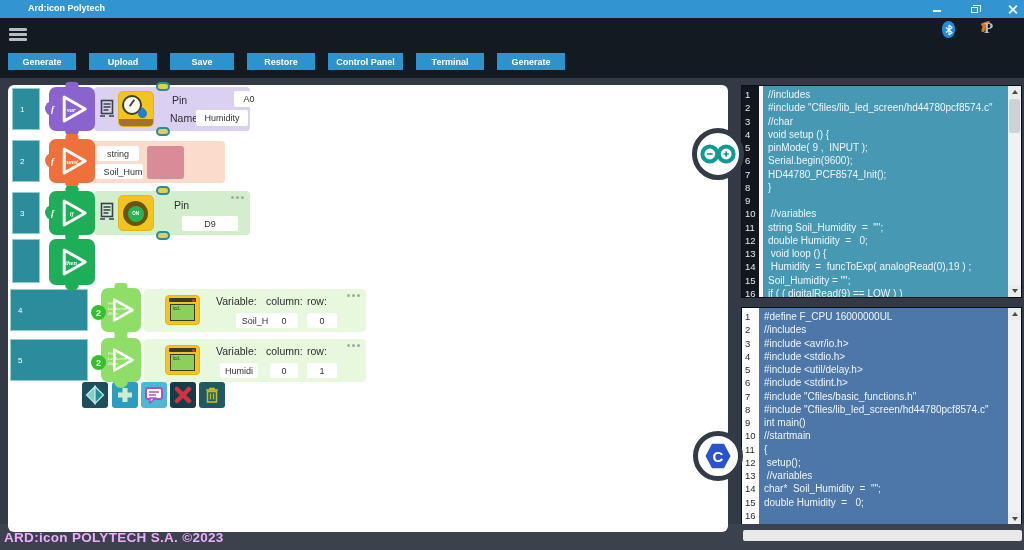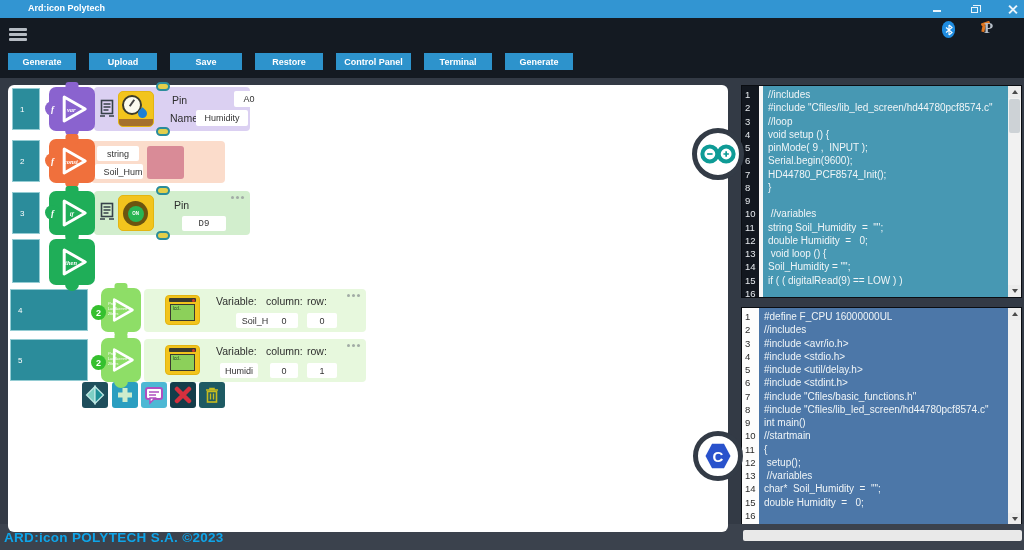--- a/index.html
+++ b/index.html
@@ -95,21 +95,21 @@
   .vs-thumb{position:absolute;left:1px;top:13px;width:11px;height:34px;background:#cdd2d6;border-radius:2px;}
   .hscroll{position:absolute;left:743px;top:530px;width:279px;height:11px;background:#e9e9e9;border-radius:2px;z-index:3;}
 
   .logo-badge{position:absolute;background:#fff;border:5px solid #333b46;border-radius:50%;z-index:4;
               display:flex;align-items:center;justify-content:center;}
   .c-hex{width:26px;height:26px;background:#2952cc;clip-path:polygon(27% 3%,73% 3%,98% 50%,73% 97%,27% 97%,2% 50%);
          display:flex;align-items:center;justify-content:center;color:#fff;font-size:15px;font-weight:bold;}
 
   
   .footer{position:absolute;left:0;top:524px;width:1024px;height:26px;background:#3b424d;z-index:1;}
-  .footer-text{position:absolute;left:4px;top:530px;font-size:13.5px;font-weight:bold;color:#0ea5e9;z-index:3;letter-spacing:.3px;}
+  .footer-text{position:absolute;left:4px;top:530px;font-size:13.5px;font-weight:bold;color:#f0abfc;z-index:3;letter-spacing:.3px;}
 </style>
 </head>
 <body>
 
 <div class="app">
 
   <div class="titlebar">
     <span class="title">Ard:icon Polytech</span>
     <div class="win-controls">
       <span class="win-btn">
@@ -136,21 +136,21 @@
         </svg>
     </div>
     <div class="p-logo">
       <span class="p-accent"></span>
       <span class="p-accent2"></span>
       <span class="p-letter">P</span>
     </div>
     <div class="toolbar">
       <button class="tb-btn" style="width:68px">Generate</button>
       <button class="tb-btn" style="width:68px">Upload</button>
-      <button class="tb-btn" style="width:72px">Save</button>
+      <button class="tb-btn" style="width:64px">Save</button>
       <button class="tb-btn" style="width:68px">Restore</button>
       <button class="tb-btn" style="width:75px">Control Panel</button>
       <button class="tb-btn" style="width:68px">Terminal</button>
       <button class="tb-btn" style="width:68px">Generate</button>
     </div>
   </div>
 
   <div class="canvas">
 
     <div class="numbox" style="left:4px;top:3px;width:28px;height:42px;">1</div>
@@ -206,21 +206,21 @@
         <rect x="2.5" y="1.5" width="11" height="13" fill="none" stroke="#37424a" stroke-width="1.6"></rect>
         <path d="M4.5 5 h7 M4.5 8 h7 M4.5 11 h5 M1 17 h5 M10 17 h5" stroke="#37424a" stroke-width="1.4" fill="none"></path>
       </svg>
       <div class="yellow-icon" style="left:24px;top:4px;">
         <span class="ring"></span>
         <span class="onbtn">ON</span>
       </div>
       <span class="link-pill" style="left:62px;top:-5px;"></span>
       <span class="link-pill" style="left:62px;bottom:-5px;"></span>
       <span class="plabel" style="left:80px;top:8px;">Pin</span>
-      <span class="vbox" style="left:88px;top:25px;width:44px;height:15px;font-family:Liberation Mono, monospace;">D9</span>
+      <span class="vbox" style="left:88px;top:25px;width:56px;height:15px;">D9</span>
       <span class="dots"></span>
     </div>
 
     <div class="numbox" style="left:4px;top:154px;width:28px;height:44px;"></div>
     <div class="pz" style="left:41px;top:154px;width:46px;height:46px;background:#1fae58;">
       <svg width="30" height="30" viewBox="0 0 30 30">
           <polygon points="6,3 27,15 6,27" fill="none" stroke="#fff" stroke-width="3" stroke-linejoin="round"></polygon>
         </svg>
       <span class="pz-lbl">then</span>
     </div>
@@ -318,31 +318,32 @@
         <div>11</div>
         <div>12</div>
         <div>13</div>
         <div>14</div>
         <div>15</div>
         <div>16</div>
       </div>
     <div class="code-area">
         <div>//includes</div>
         <div>#include "Cfiles/lib_led_screen/hd44780pcf8574.c"</div>
-        <div>//loop</div>
+        <div>//char</div>
         <div>void setup () {</div>
         <div>pinMode( 9 ,  INPUT );</div>
         <div>Serial.begin(9600);</div>
         <div>HD44780_PCF8574_Init();</div>
         <div>}</div>
         <div></div>
         <div> //variables</div>
         <div>string Soil_Humidity  =  "";</div>
         <div>double Humidity  =   0;</div>
         <div> void loop () {</div>
+        <div> Humidity  =  funcToExp( analogRead(0),19 ) ;</div>
         <div>Soil_Humidity = "";</div>
         <div>if ( ( digitalRead(9) == LOW ) )</div>
       </div>
     <div class="vscroll">
       <span class="vs-arrow up">
           <span class="tri-up"></span>
         </span>
       <span class="vs-thumb"></span>
       <span class="vs-arrow down">
           <span class="tri-down"></span>

